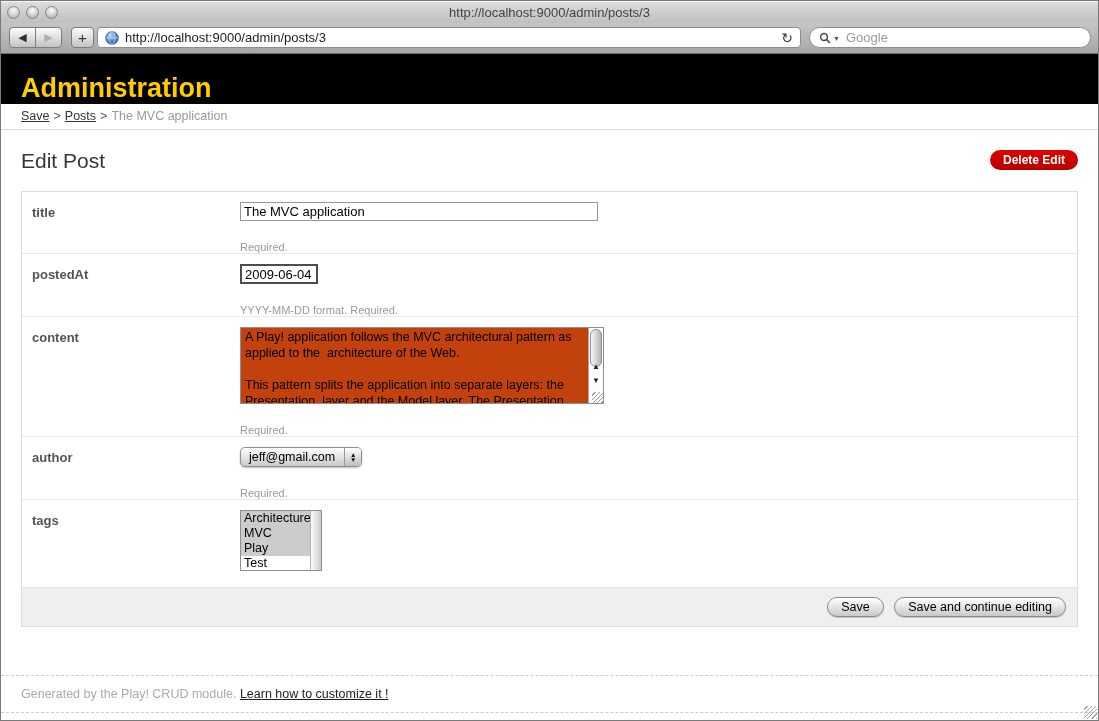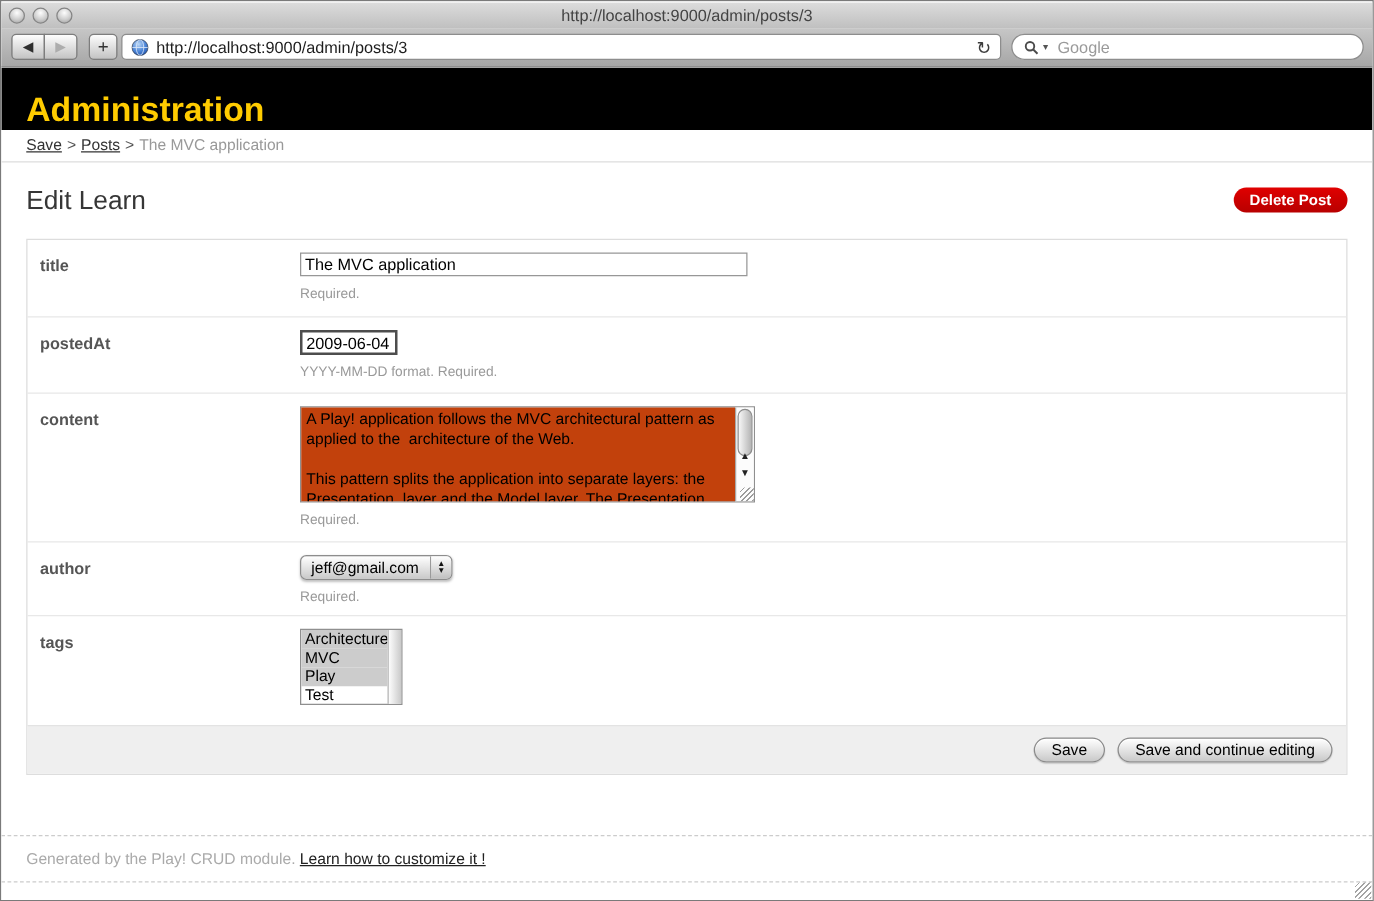--- a/index.html
+++ b/index.html
@@ -43,21 +43,21 @@
   .page-head h2 { font-size:21px; font-weight:normal; color:#363636; padding-top:6px; }
   .delete-btn { position:absolute; right:0; top:7px; height:20px; line-height:19px; padding:0 13px;
                 background:linear-gradient(#e00000,#b80000); color:#fff; font-size:12px; font-weight:bold;
                 border:none; border-radius:11px; cursor:pointer; }
 
   .crud-form { margin:12px 20px 0; border:1px solid #ddd; }
   .frow { display:flex; }
   .frow + .frow { border-top:1px solid #e8e8e8; }
   .fl { width:218px; padding:13px 0 0 10px; font-weight:bold; font-size:13px; color:#555; }
   .fv { flex:1; padding:10px 0 0 0; }
-  .helper { margin-top:8px; font-size:11px; color:#999; }
+  .helper { margin-top:20px; font-size:11px; color:#999; }
   .row-title { min-height:61px; } .row-posted { min-height:61px; }
   .row-content { min-height:119px; } .row-author { min-height:59px; } .row-tags { min-height:88px;justify-content:flex-end; }
 
   .text-input { width:358px; height:19px; border:1px solid #979797; font-family:inherit; font-size:13px; padding:0 3px; }
   .date-input { width:78px; height:20px; border:2px solid #4d4d4d; font-family:inherit; font-size:13px; padding:0 3px; }
 
   .textarea-wrap { position:relative; width:364px; height:77px; border:1px solid #8f8f8f; background:#fff; display:flex; }
   .ta { flex:1; border:none; outline:none; resize:none; font-family:inherit; font-size:12.5px; line-height:1.27;
         padding:2px 4px; overflow:hidden; background:#c2410c; color:#000; }
   .sb { position:relative; width:15px; border-left:1px solid #a8a8a8; background:#fcfcfc; }
@@ -151,22 +151,22 @@
 
     <div class="admin-header">
       <h1>Administration</h1>
     </div>
 
     <div class="breadcrumb">
       <a>Save</a><span class="sep">&gt;</span><a>Posts</a><span class="sep">&gt;</span><span class="current">The MVC application</span>
     </div>
 
     <div class="page-head">
-      <h2>Edit Learn</h2>
-      <button class="delete-btn">Delete Post</button>
+      <h2>Edit Post</h2>
+      <button class="delete-btn">Delete Edit</button>
     </div>
 
     <div class="crud-form">
 
       <div class="frow row-title">
         <div class="fl">title</div>
         <div class="fv">
           <input class="text-input" type="text" value="The MVC application" style="">
           <div class="helper">Required.</div>
         </div>

